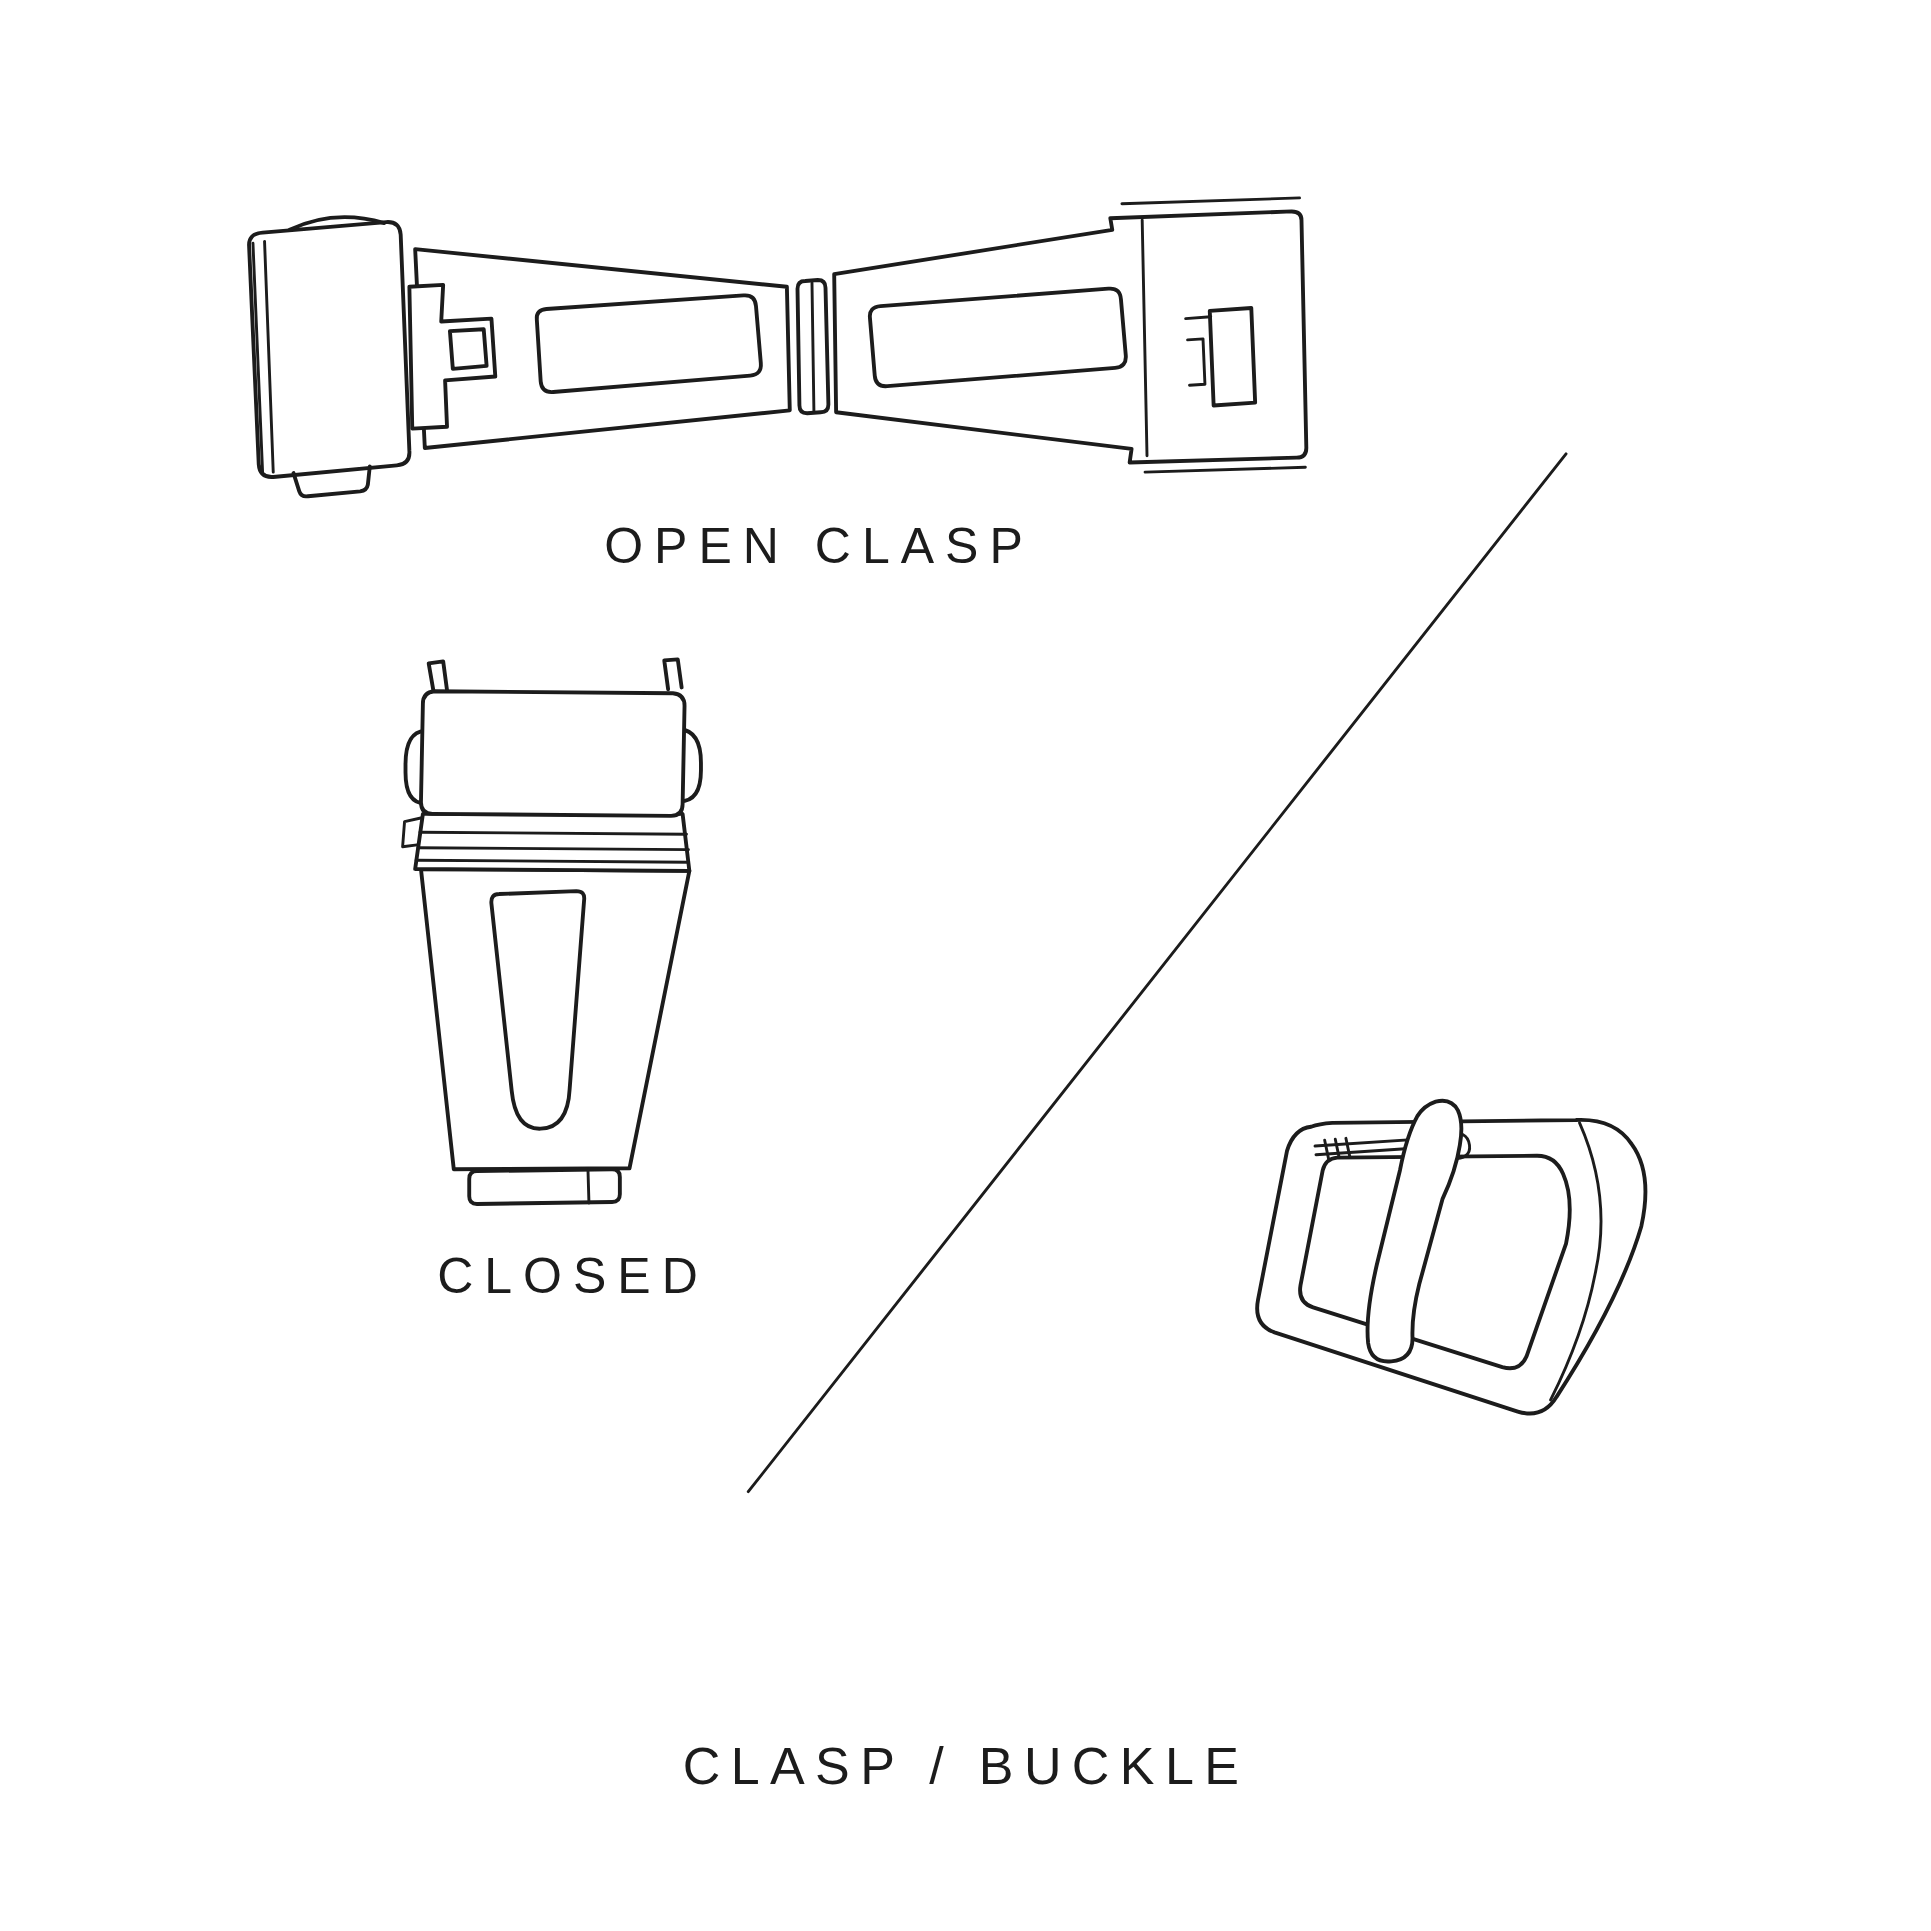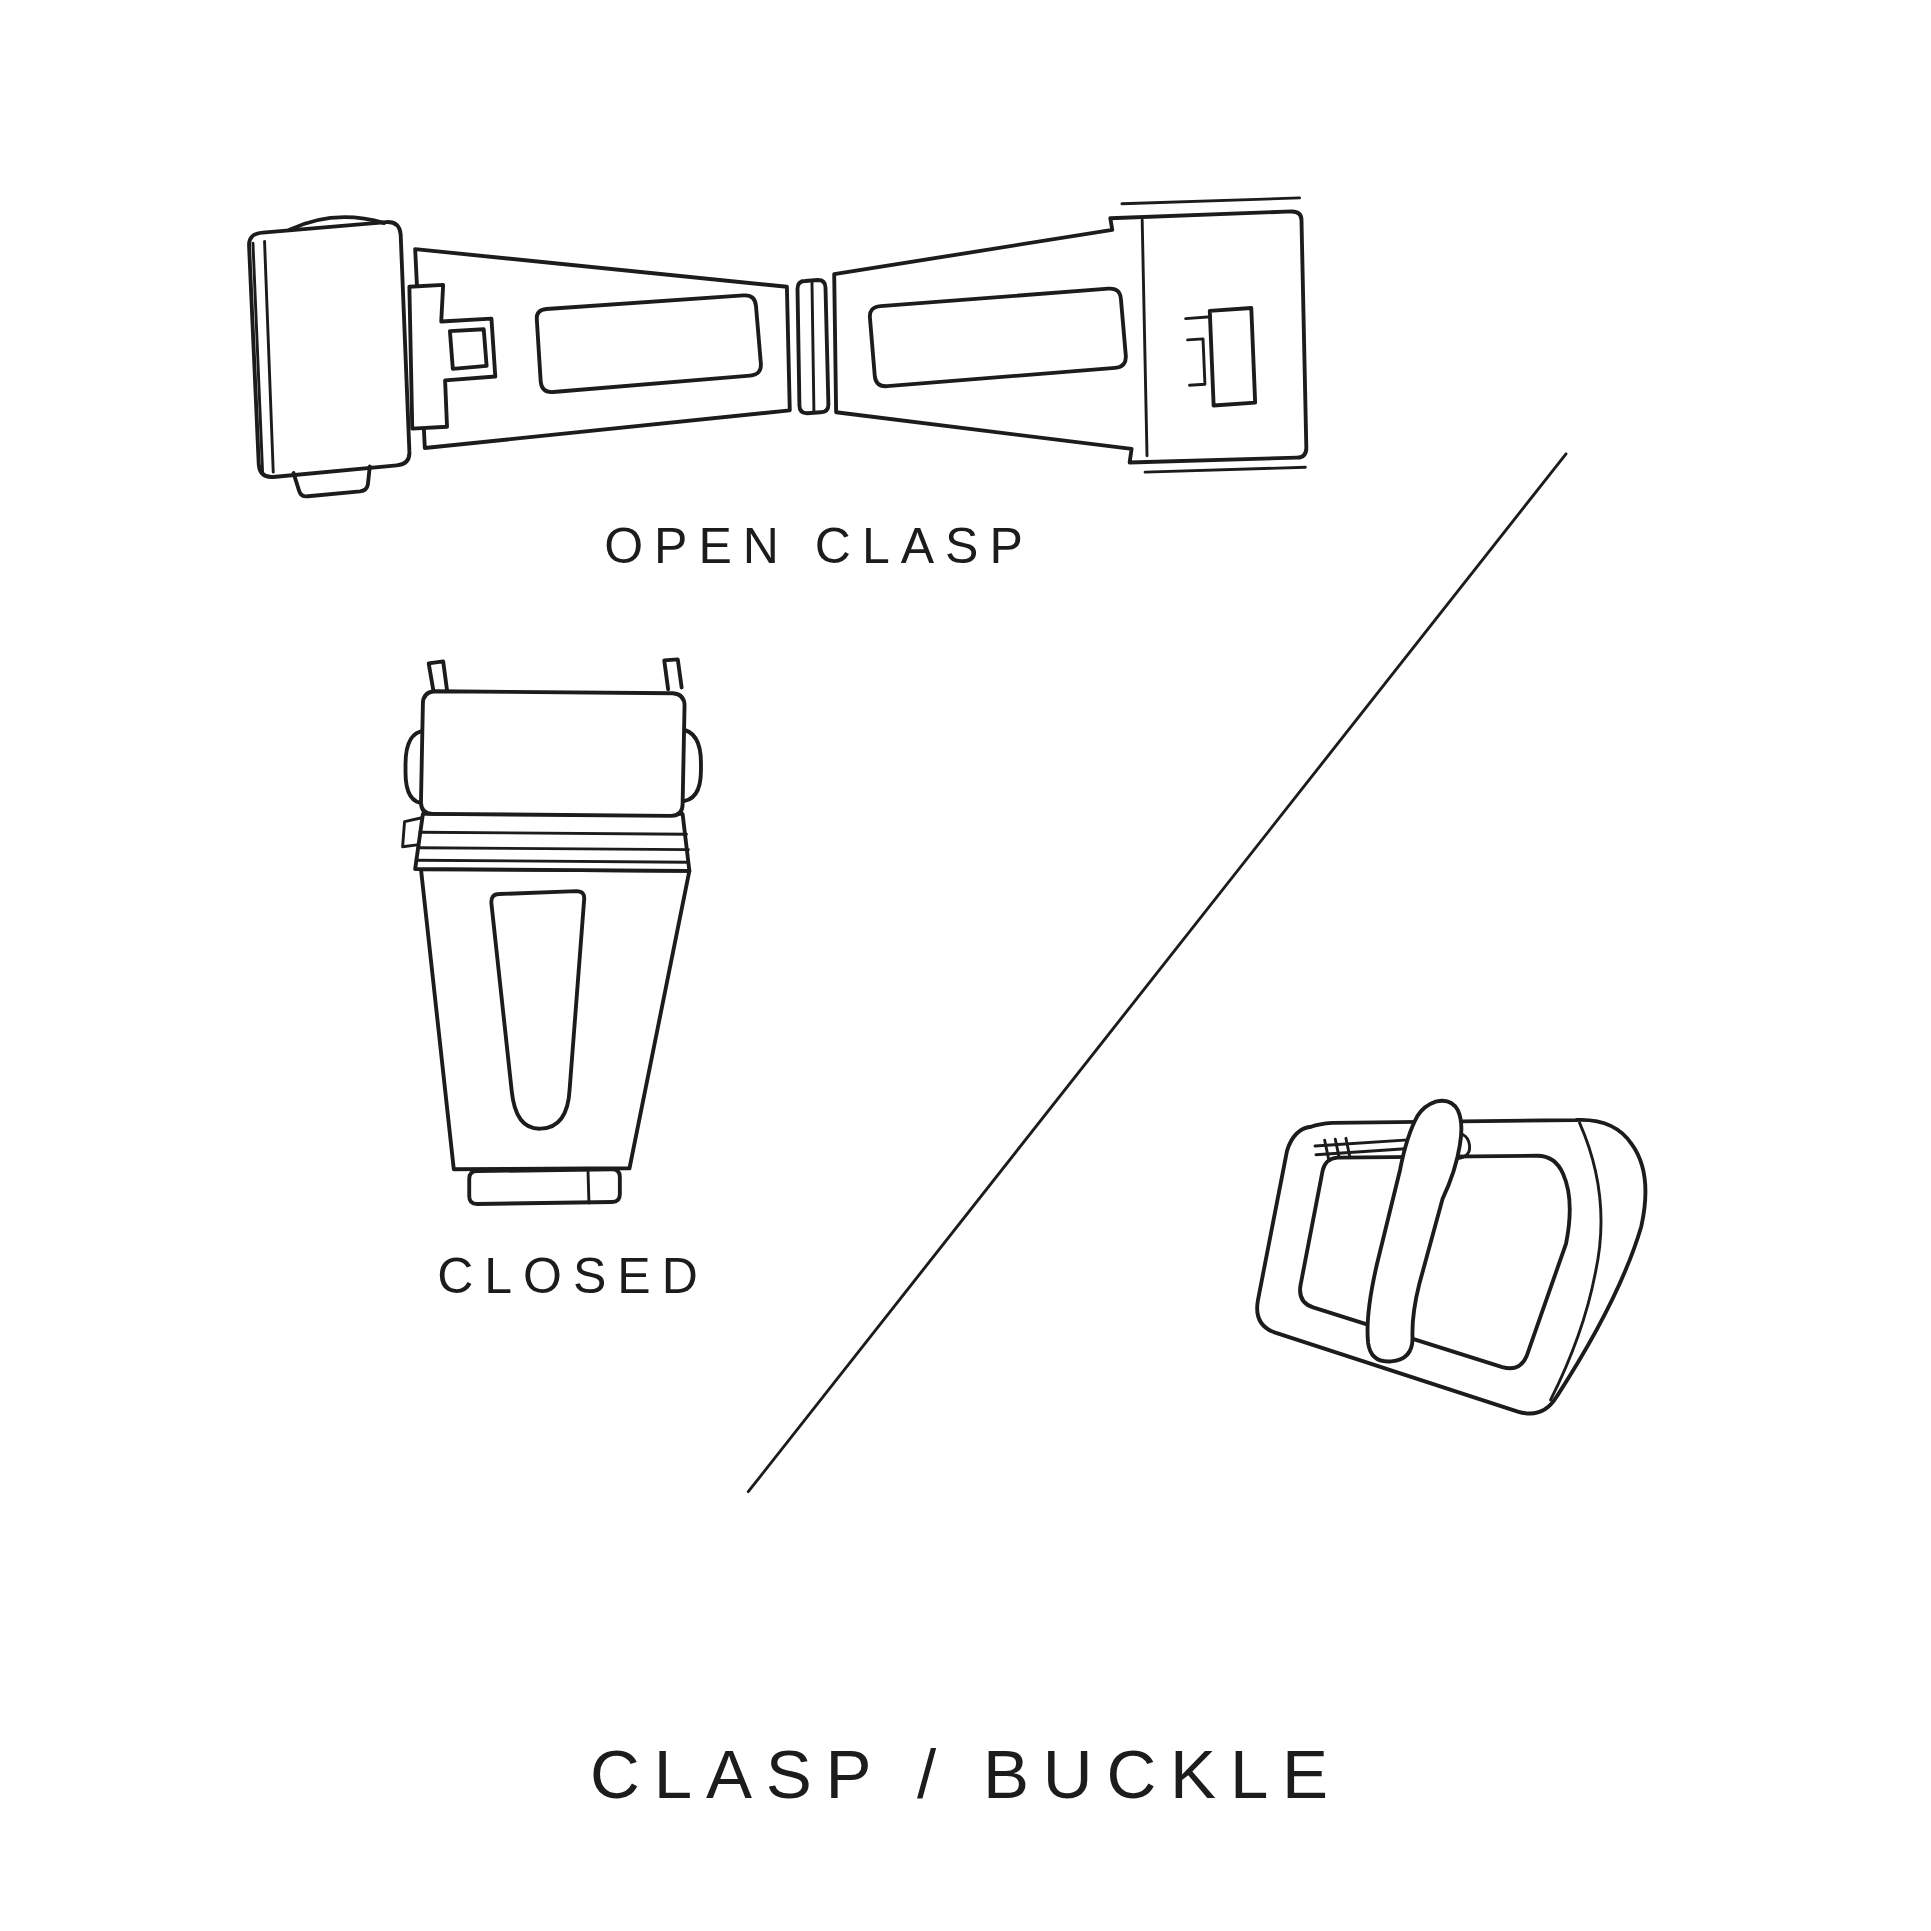--- a/index.html
+++ b/index.html
@@ -26,21 +26,21 @@
     color: #1c1c1c;
     white-space: nowrap;
     font-weight: 400;
     line-height: 1;
   }
   .caption.small {
     font-size: 50px;
     letter-spacing: 0.22em;
   }
   .caption.title {
-    font-size: 69px;
+    font-size: 52px;
     letter-spacing: 0.2em;
     font-weight: 500;
   }
 </style>
 </head>
 <body>
 
 <div class="canvas">
 
   <svg class="artwork" width="1931" height="1931" viewBox="0 0 2000 2000" xmlns="http://www.w3.org/2000/svg">

